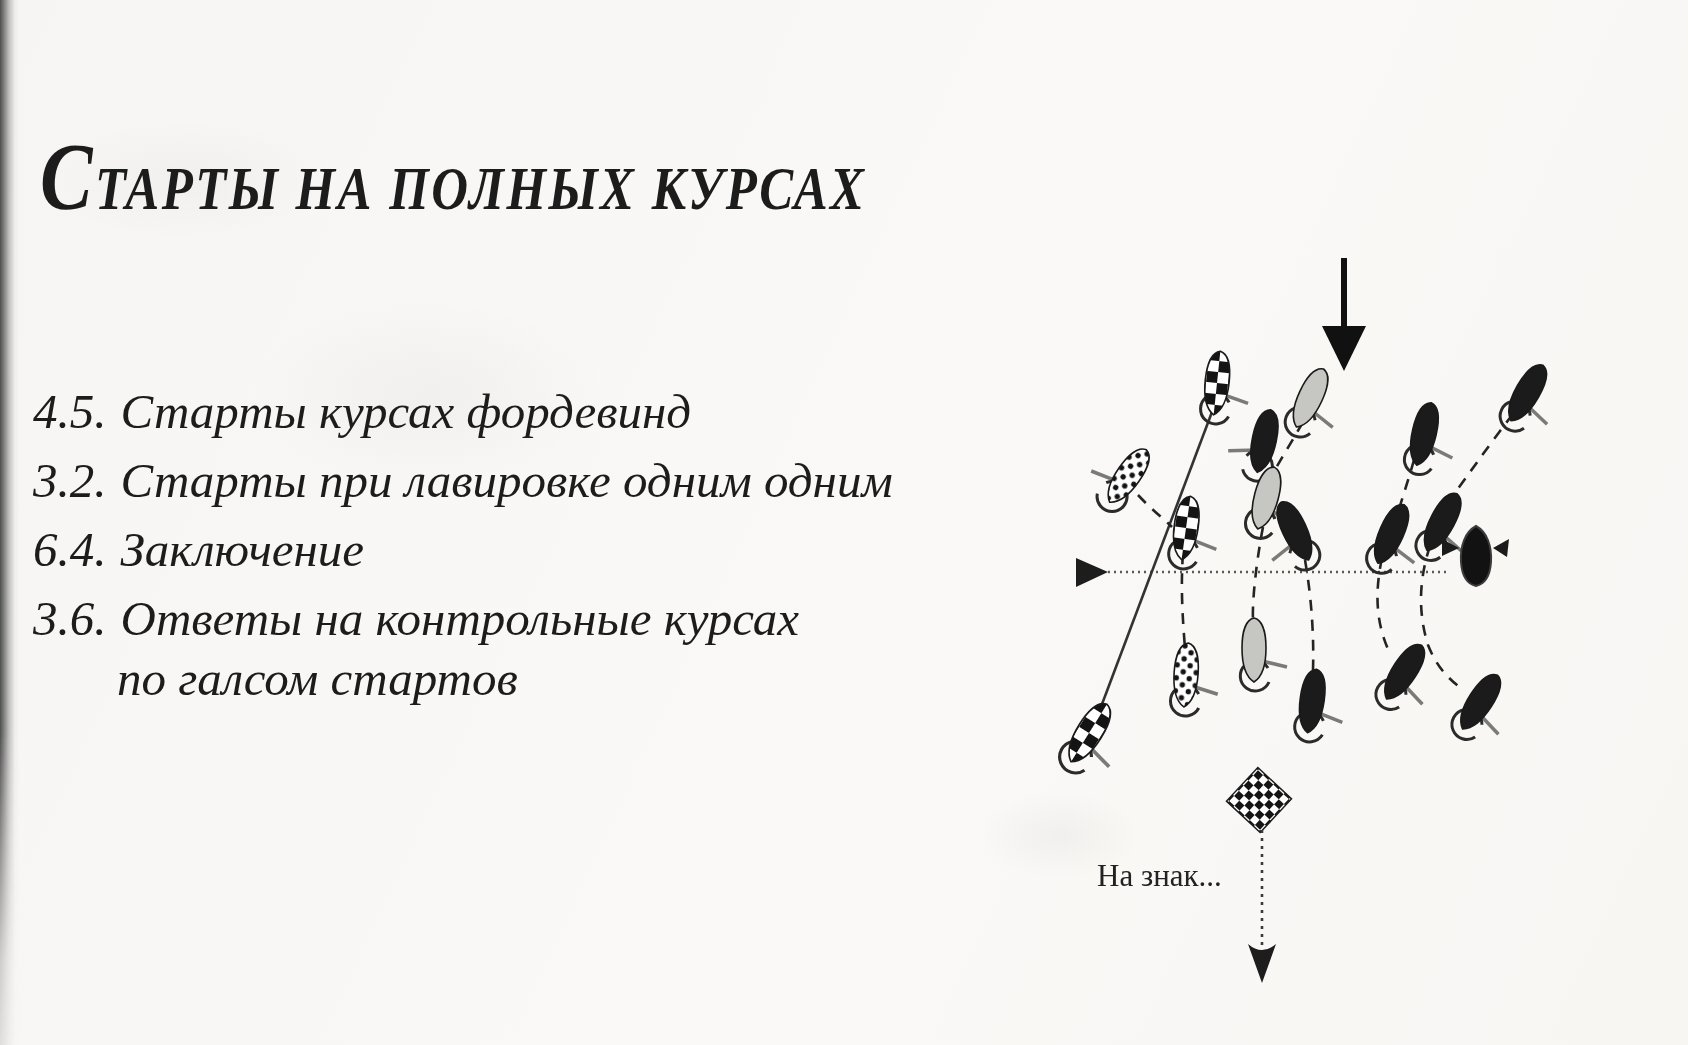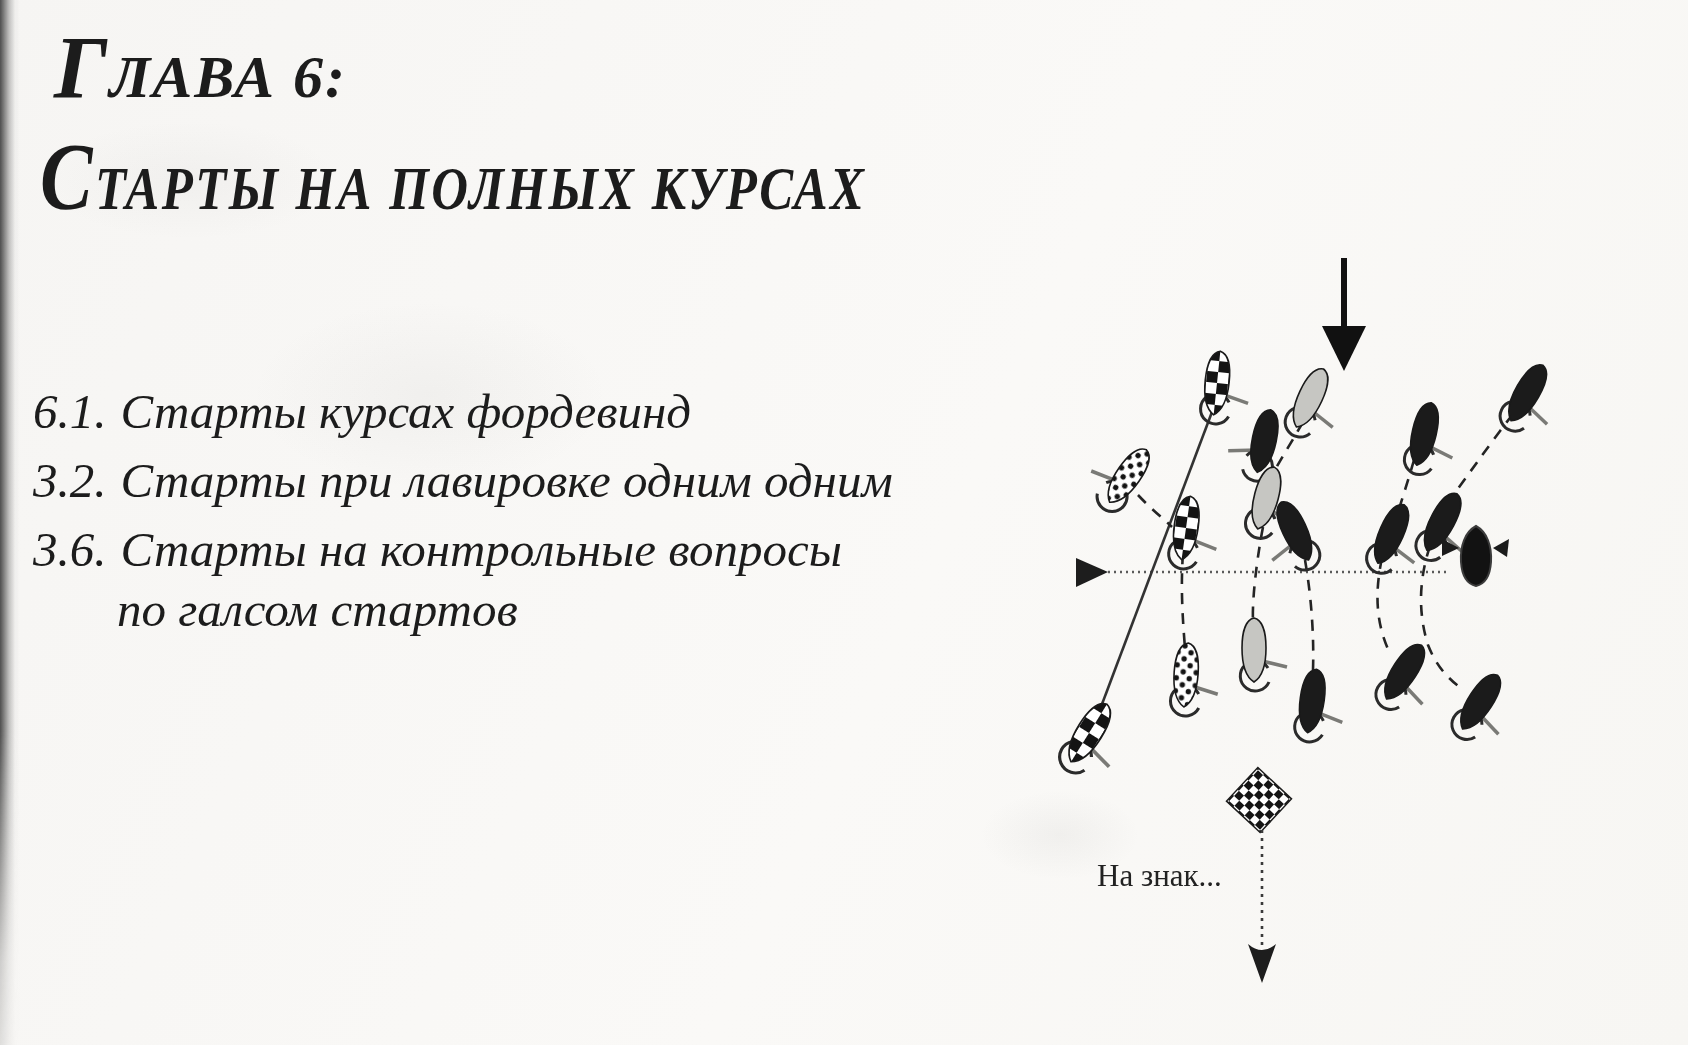--- a/index.html
+++ b/index.html
@@ -53,27 +53,27 @@
 </style>
 </head>
 <body>
 
 <div class="page">
   <div class="spine"></div>
   <div class="smudge s1"></div>
   <div class="smudge s2"></div>
   <div class="smudge s3"></div>
 
-  <h1 class="chapter-label">Глава 6:</h1>
   <h2 class="chapter-title">Старты на полных курсах</h2>
 
   <div class="toc">
-    <div class="toc-item"><span class="toc-num">6.1.</span><span>Старты курсах фордевинд</span></div>
+    <div class="toc-item"><span class="toc-num">4.5.</span><span>Старты курсах фордевинд</span></div>
     <div class="toc-item"><span class="toc-num">3.2.</span><span>Старты при лавировке одним одним</span></div>
-    <div class="toc-item"><span class="toc-num">3.6.</span><span>Старты на контрольные вопросы</span></div>
+    <div class="toc-item"><span class="toc-num">6.4.</span><span>Заключение</span></div>
+    <div class="toc-item"><span class="toc-num">3.6.</span><span>Ответы на контрольные курсах</span></div>
     <div class="toc-cont">по галсом стартов</div>
   </div>
 
   <svg class="diagram-svg" width="1688" height="1045" viewBox="0 0 1688 1045" xmlns="http://www.w3.org/2000/svg">
     <defs>
       <pattern id="pChk" width="22" height="22" patternUnits="userSpaceOnUse">
         <rect width="22" height="22" fill="#ffffff"></rect>
         <rect width="11" height="11" fill="#141414"></rect>
         <rect x="11" y="11" width="11" height="11" fill="#141414"></rect>
       </pattern>

